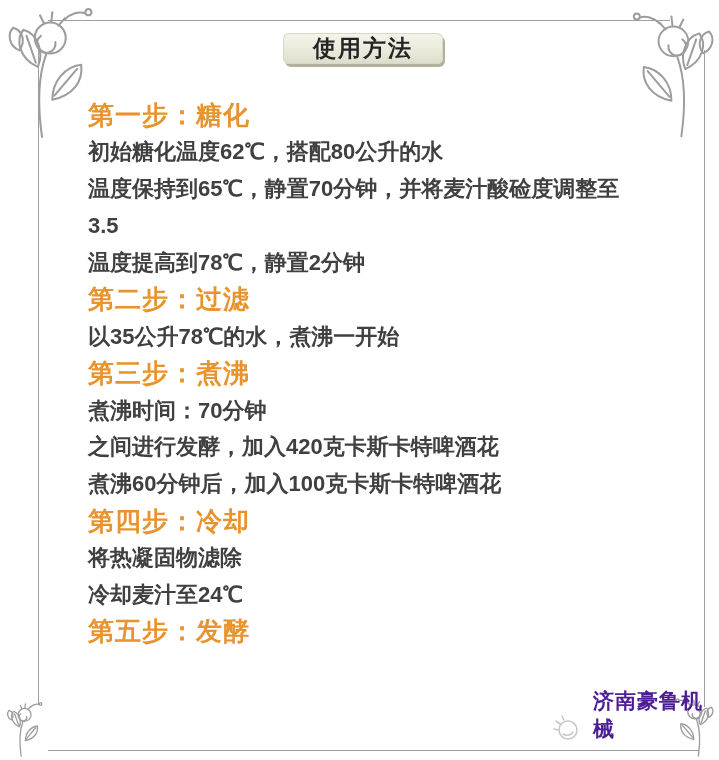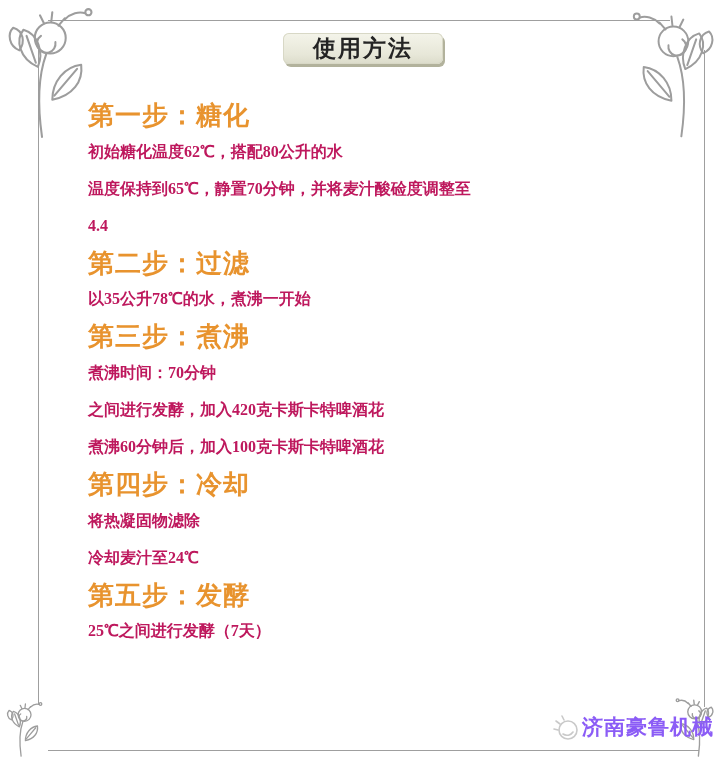--- a/index.html
+++ b/index.html
@@ -1,21 +1,21 @@
 <!DOCTYPE html>
 <html><head>
 <meta charset="utf-8">
 <style>
   html,body{margin:0;padding:0;}
   .page{
     position:relative;
     width:719px;height:760px;
     background:#ffffff;
     overflow:hidden;
-    font-family:Liberation Serif, serif;
+    font-family:Liberation Sans, sans-serif;
   }
   
   .frame-seg{position:absolute;background:#9f9f9f;}
   .seg-top{left:48px;top:20px;width:622px;height:1px;}
   .seg-left{left:38px;top:48px;width:1px;height:657px;}
   .seg-right{left:704px;top:50px;width:1px;height:657px;}
   .seg-bottom{left:48px;top:750px;width:651px;height:1px;}
 
   
   .flower{position:absolute;}
@@ -32,26 +32,26 @@
     background:linear-gradient(180deg,#f4f4ea 0%,#e7e7d8 70%,#dcdccb 100%);
     box-shadow:2px 3px 0 #b2b29c, 0 0 0 1px #d8d8c6 inset;
     display:flex;align-items:center;justify-content:center;
     font-size:23px;font-weight:700;color:#242424;letter-spacing:2px;
   }
 
   
   .content{position:absolute;left:88px;top:97px;width:600px;}
   .line{height:36.9px;display:flex;align-items:center;white-space:nowrap;}
   .line.head{font-size:26px;font-weight:700;color:#e8932e;letter-spacing:1px;}
-  .line.body{font-size:16px;font-weight:700;color:#be185d;}
+  .line.body{font-size:22px;font-weight:700;color:#404040;}
 
   
   .watermark{
     position:absolute;left:552px;top:713px;height:30px;
-    display:flex;align-items:flex-start;gap:2px;color:#8b5cf6;
+    display:flex;align-items:flex-end;gap:13px;color:#4c1d95;
   }
   .watermark .brand{font-size:21px;font-weight:700;letter-spacing:1px;}
   .watermark svg{display:block;}
 </style>
 </head>
 <body>
 
 <div class="page">
 
   <div class="frame-seg seg-top"></div>
@@ -127,36 +127,36 @@
       </g>
     </svg>
   </div>
 
   <div class="title-badge">使用方法</div>
 
   <div class="content">
     <div class="line head">第一步：糖化</div>
     <div class="line body">初始糖化温度62℃，搭配80公升的水</div>
     <div class="line body">温度保持到65℃，静置70分钟，并将麦汁酸硷度调整至</div>
-    <div class="line body">4.4</div>
+    <div class="line body">3.5</div>
+    <div class="line body">温度提高到78℃，静置2分钟</div>
 
     <div class="line head">第二步：过滤</div>
     <div class="line body">以35公升78℃的水，煮沸一开始</div>
 
     <div class="line head">第三步：煮沸</div>
     <div class="line body">煮沸时间：70分钟</div>
     <div class="line body">之间进行发酵，加入420克卡斯卡特啤酒花</div>
     <div class="line body">煮沸60分钟后，加入100克卡斯卡特啤酒花</div>
     <div class="line head">第四步：冷却</div>
 
     <div class="line body">将热凝固物滤除</div>
     <div class="line body">冷却麦汁至24℃</div>
 
     <div class="line head">第五步：发酵</div>
-    <div class="line body">25℃之间进行发酵（7天）</div>
   </div>
 
   <div class="watermark">
     <span>
       <svg width="28" height="30" viewBox="0 0 28 30">
         <g fill="none" stroke="#c9c9c9" stroke-width="1.6" stroke-linecap="round">
           <circle cx="16" cy="17" r="9"></circle>
           <path d="M4,8 l4,3 M10,3 l2,4 M2,16 l4,1"></path>
           <path d="M11,21 a7,7 0 0 0 10,-2"></path>
         </g>

